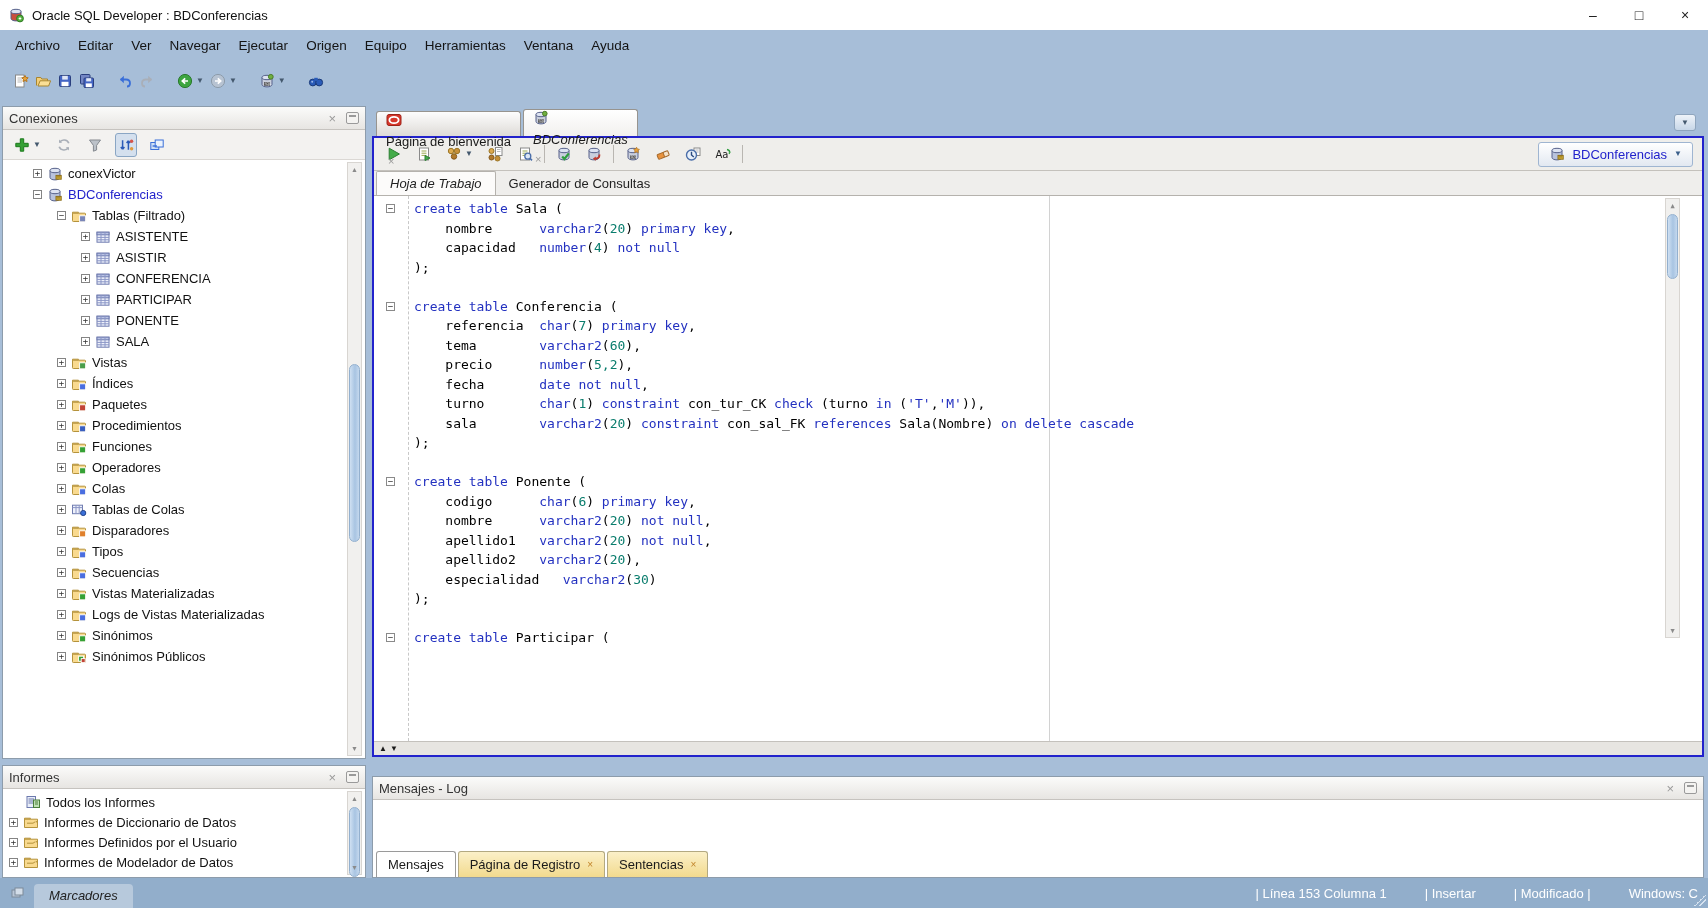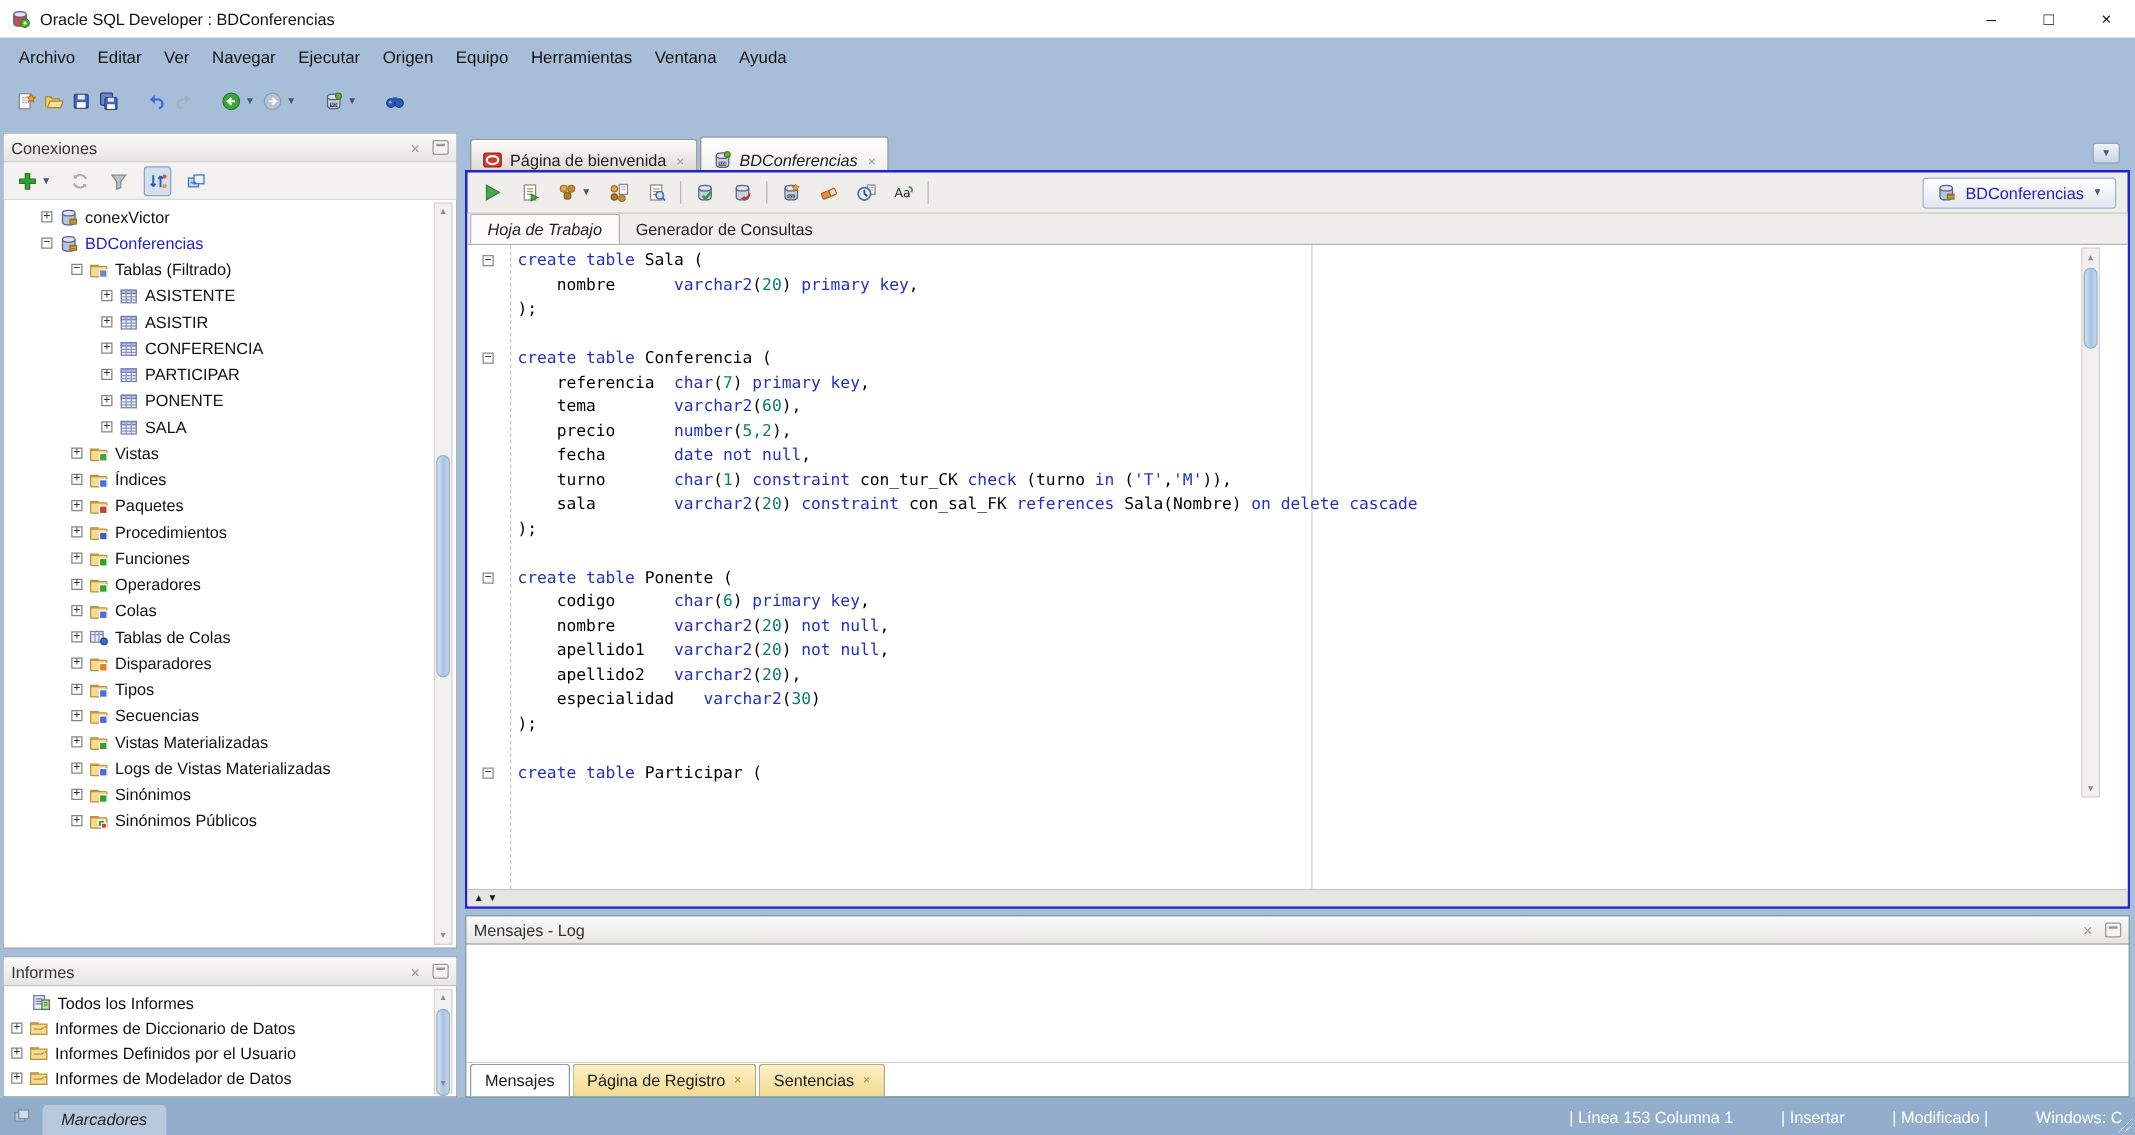--- a/index.html
+++ b/index.html
@@ -55,23 +55,23 @@
   .vscroll{position:absolute;width:15px;background:#f1f0ee;border:1px solid #d8d5d1;}
   .sb-arrow{position:absolute;left:0;width:13px;height:13px;display:flex;align-items:center;justify-content:center;
             font-size:7px;color:#8a8a8a;}
   .sb-arrow.up{top:0;}
   .sb-arrow.down{bottom:0;}
   .sb-thumb{position:absolute;left:1px;width:11px;border-radius:6px;background:linear-gradient(90deg,#cfe0f2,#a8c4e2 55%,#c4d8ee);
             border:1px solid #93b0cf;}
 
   
   .doc-tabbar{height:30px;flex:none;display:flex;align-items:flex-end;padding-left:4px;position:relative;}
-  .doc-tab{height:25px;display:flex;align-items:flex-end;gap:6px;padding:0 9px;font-size:13px;color:#1a1a1a;
+  .doc-tab{height:25px;display:flex;align-items:flex-start;gap:6px;padding:0 9px;font-size:13px;color:#1a1a1a;
            background:linear-gradient(#fdfdfd,#dedbd7);border:1px solid #97948f;border-bottom:none;
-           border-radius:3px 3px 0 0;margin-right:2px;}
+           border-radius:3px 3px 0 0;margin-right:2px;flex-direction:column;}
   .doc-tab.active{background:linear-gradient(#ffffff,#f2f0ee);height:27px;}
   .doc-tab .lbl.italic{font-style:italic;}
   .tab-close{color:#9a9a9a;font-size:11px;margin-left:2px;}
   .tab-overflow{position:absolute;right:8px;bottom:5px;width:22px;height:17px;border:1px solid #8fa5bd;border-radius:3px;
                 background:linear-gradient(#eef3f9,#c8d7e8);display:flex;align-items:center;justify-content:center;
                 font-size:8px;color:#44596e;}
 
   
   .worksheet{flex:1;border:2px solid #2222cc;background:#efeeeb;display:flex;flex-direction:column;min-height:0;}
   .ws-toolbar{height:33px;flex:none;display:flex;align-items:center;gap:8px;padding:0 9px;border-bottom:1px solid #c4c1bc;}
@@ -90,21 +90,21 @@
   .code-line{height:19.5px;line-height:19.5px;white-space:pre;padding-left:40px;position:relative;color:#000;}
   .fold{position:absolute;left:12px;top:5px;width:9px;height:9px;border:1px solid #8a8a8a;background:#fff;
         font-size:9px;line-height:7px;text-align:center;color:#333;}
   .tok-k{color:#2331c0;}
   .tok-n{color:#0a7d6d;}
   .tok-s{color:#2331c0;}
   .ws-bottom{height:14px;flex:none;background:#e7e5e1;border-top:1px solid #c4c1bc;display:flex;align-items:center;
              padding-left:5px;gap:3px;font-size:8px;color:#1a1a1a;line-height:1;}
 
   
-  .log-panel{height:146px;flex:none;margin-top:5px;border:1px solid #8d9cab;background:#14532d;display:flex;flex-direction:column;}
+  .log-panel{height:102px;flex:none;margin-top:19px;border:1px solid #8d9cab;background:#000000;display:flex;flex-direction:column;}
   .log-body{flex:1;background:#fff;}
   .log-tabs{height:27px;flex:none;display:flex;align-items:flex-end;padding-left:3px;background:#fff;}
   .log-tab{display:flex;align-items:center;gap:7px;font-size:13px;color:#1a1a1a;padding:5px 11px;
            border:1px solid #b3a981;border-bottom:none;border-radius:3px 3px 0 0;margin-right:2px;
            background:linear-gradient(#fbf0c8,#f2da8e);}
   .log-tab.active{background:#ffffff;border-color:#9a9a9a;}
   .log-close{color:#c2852a;font-size:10px;}
 
   
   .statusbar{height:30px;flex:none;background:#92aecb;display:flex;align-items:center;padding:0 10px;
@@ -830,20 +830,21 @@
         <div class="editor" id="editor">
           <div class="indent-guide"></div>
           <div class="margin-guide"></div>
           <div class="vscroll" style="right:22px;top:2px;height:440px;">
             <div class="sb-arrow up">▲</div>
             <div class="sb-thumb" style="top:15px;height:65px;"></div>
             <div class="sb-arrow down">▼</div>
           </div>
         <div class="code-line"><span class="fold">−</span><span class="tok-k">create table</span><span> Sala (</span></div>
             <div class="code-line"><span>    nombre      </span><span class="tok-k">varchar2</span><span>(</span><span class="tok-n">20</span><span>) </span><span class="tok-k">primary key</span><span>,</span></div>
+            <div class="code-line"><span>    capacidad   </span><span class="tok-k">number</span><span>(</span><span class="tok-n">4</span><span>) </span><span class="tok-k">not null</span></div>
             <div class="code-line"><span>);</span></div>
             <div class="code-line"></div>
             <div class="code-line"><span class="fold">−</span><span class="tok-k">create table</span><span> Conferencia (</span></div>
             <div class="code-line"><span>    referencia  </span><span class="tok-k">char</span><span>(</span><span class="tok-n">7</span><span>) </span><span class="tok-k">primary key</span><span>,</span></div>
             <div class="code-line"><span>    tema        </span><span class="tok-k">varchar2</span><span>(</span><span class="tok-n">60</span><span>),</span></div>
             <div class="code-line"><span>    precio      </span><span class="tok-k">number</span><span>(</span><span class="tok-n">5,2</span><span>),</span></div>
             <div class="code-line"><span>    fecha       </span><span class="tok-k">date</span><span> </span><span class="tok-k">not null</span><span>,</span></div>
             <div class="code-line"><span>    turno       </span><span class="tok-k">char</span><span>(</span><span class="tok-n">1</span><span>) </span><span class="tok-k">constraint</span><span> con_tur_CK </span><span class="tok-k">check</span><span> (turno </span><span class="tok-k">in</span><span> (</span><span class="tok-s">'T'</span><span>,</span><span class="tok-s">'M'</span><span>)),</span></div>
             <div class="code-line"><span>    sala        </span><span class="tok-k">varchar2</span><span>(</span><span class="tok-n">20</span><span>) </span><span class="tok-k">constraint</span><span> con_sal_FK </span><span class="tok-k">references</span><span> Sala(Nombre) </span><span class="tok-k">on delete cascade</span></div>
             <div class="code-line"><span>);</span></div>

